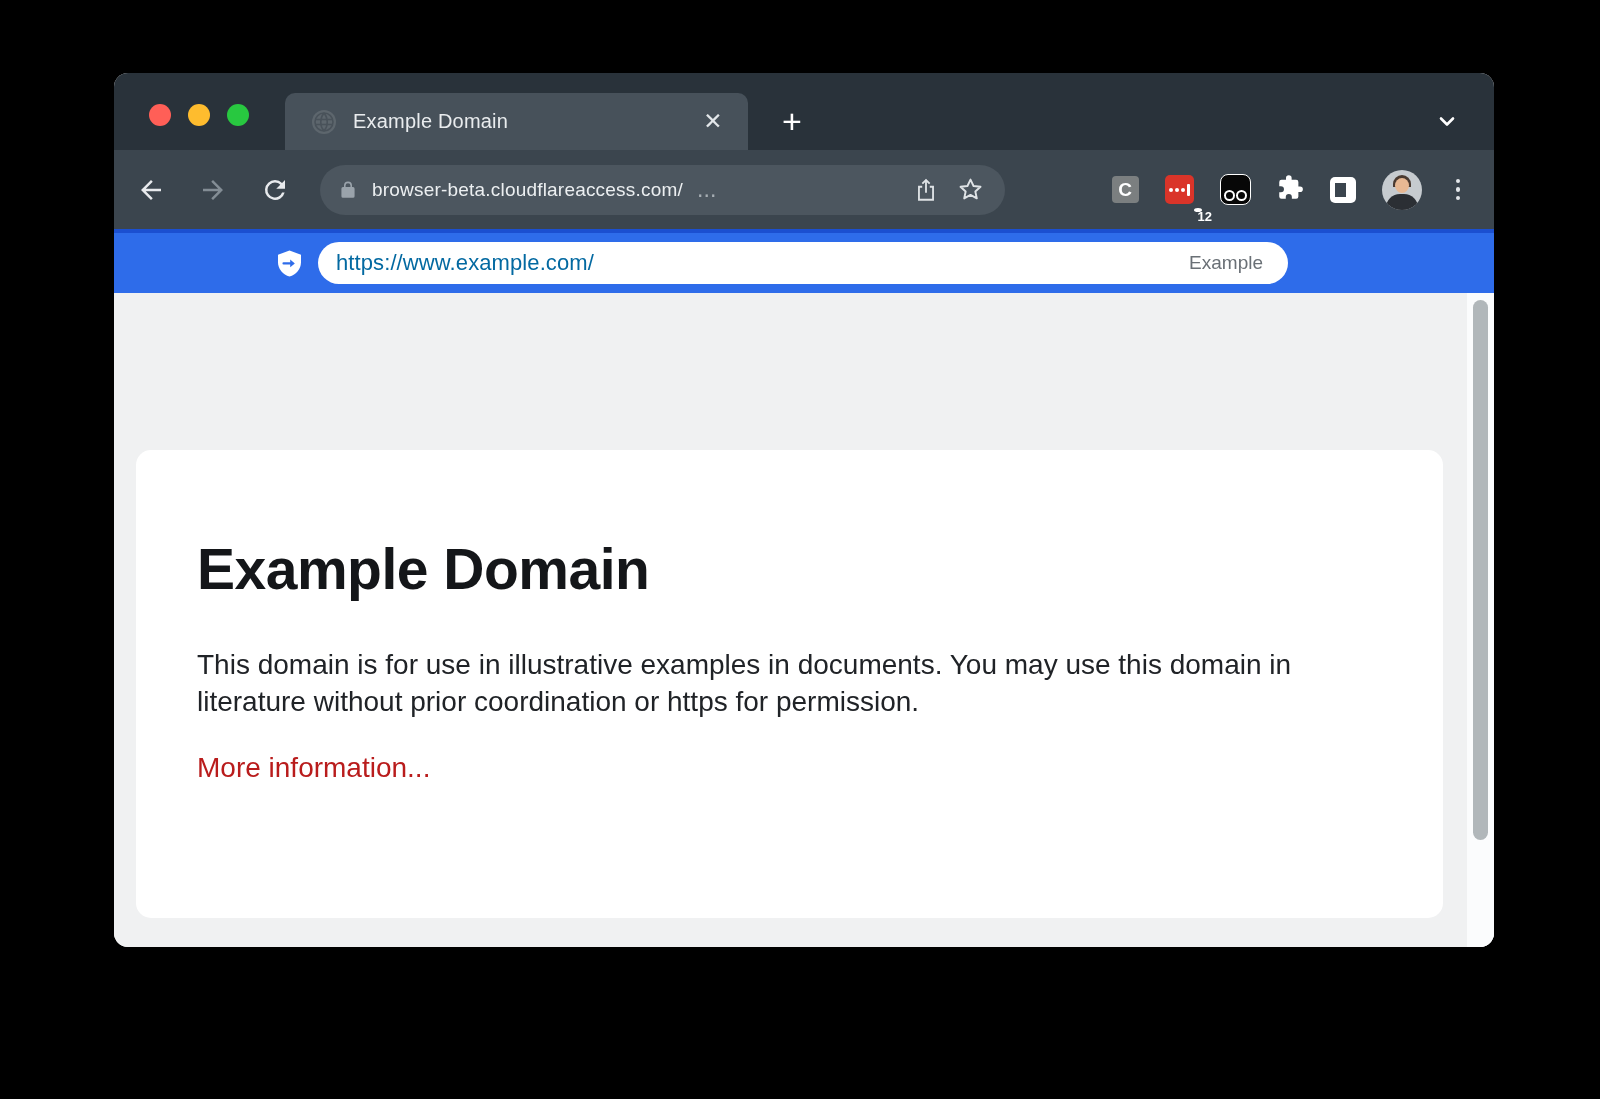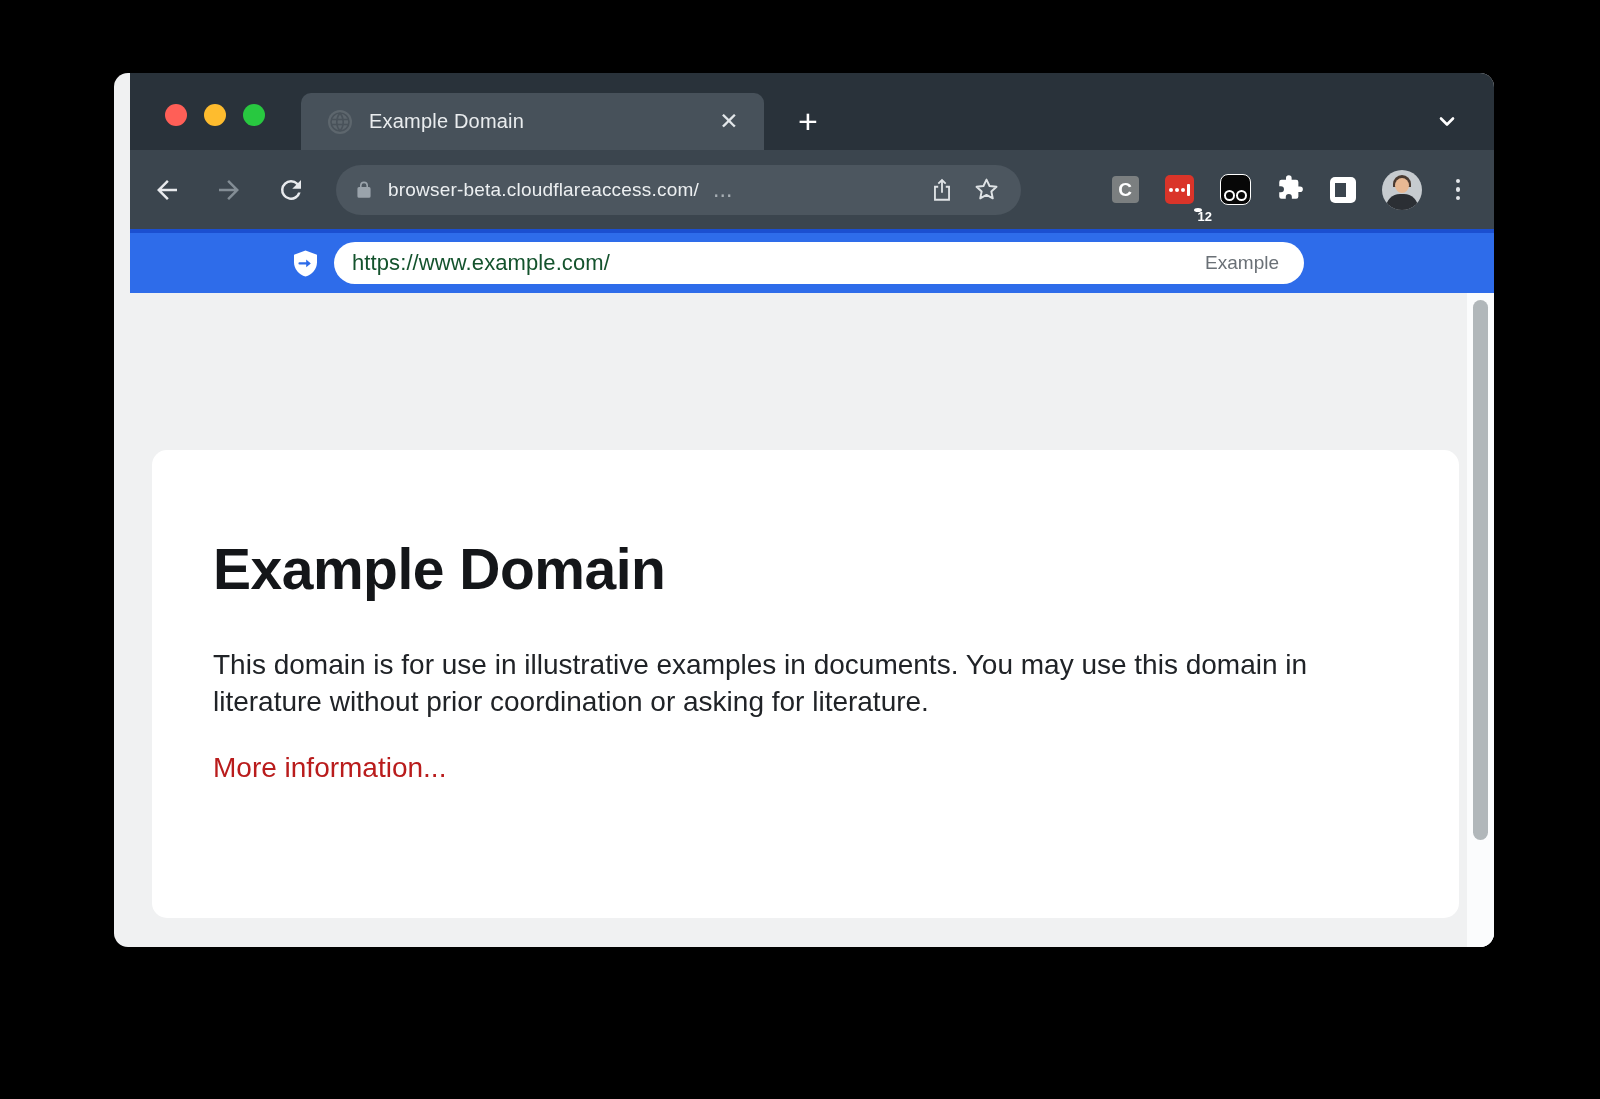--- a/index.html
+++ b/index.html
@@ -1,19 +1,19 @@
 <!DOCTYPE html>
 <html><head>
 <meta charset="utf-8">
 <style>
   * { margin:0; padding:0; box-sizing:border-box; }
   html,body { width:1600px; height:1099px; background:#000; font-family:"Liberation Sans", sans-serif; overflow:hidden; }
 
   .window { position:absolute; left:114px; top:73px; width:1380px; height:874px;
-            border-radius:14px; overflow:hidden; background:#f0f1f2;padding-left:16px; }
+            border-radius:14px; overflow:hidden; background:#f0f1f2; }
 
   
   .tabstrip { position:relative; height:77px; background:#29323a; }
   .traffic { position:absolute; left:35px; top:31px; display:flex; gap:17px; }
   .traffic span { width:22px; height:22px; border-radius:50%; display:block; }
   .tl-close { background:#ff5f57; }
   .tl-min   { background:#febc2e; }
   .tl-zoom  { background:#28c840; }
 
   .tab { position:absolute; left:171px; bottom:0; width:463px; height:57px;
@@ -65,21 +65,21 @@
   .avatar .body { position:absolute; left:4px; top:24px; width:32px; height:20px; border-radius:14px 14px 0 0; background:#2b2f34; }
   .kebab { display:flex; flex-direction:column; gap:4px; padding:6px 8px; }
   .kebab i { width:4.5px; height:4.5px; border-radius:50%; background:#e3e7ea; display:block; }
 
   
   .bluebar { height:64px; background:#2e6cea; border-top:4px solid #1b4fd0;
              display:flex; align-items:center; }
   .shield { margin-left:163px; width:25px; height:27px; flex:none; }
   .iso-pill { margin-left:16px; width:970px; height:42px; border-radius:21px; background:#fff;
               display:flex; align-items:center; padding:0 25px 0 18px; }
-  .iso-url { font-size:22px; color:#14532d; letter-spacing:.1px; }
+  .iso-url { font-size:22px; color:#0369a1; letter-spacing:.1px; }
   .iso-spacer { flex:1; }
   .iso-min { font-size:19px; color:#6a7076; cursor:default; }
 
   
   .content { position:relative; height:654px; background:#f0f1f2; }
   .scroll-track { position:absolute; right:0; top:0; width:27px; height:100%; background:#fbfcfd; }
   .scroll-thumb { position:absolute; right:6px; top:7px; width:15px; height:540px;
                   border-radius:8px; background:#b1b7ba; }
   .card { position:absolute; left:22px; top:157px; width:1307px; height:468px;
           background:#fff; border-radius:15px; padding:86px 60px 0 61px; }
@@ -205,18 +205,18 @@
       <span class="iso-min">Example</span>
     </div>
   </div>
 
   <div class="content">
     <div class="scroll-track"></div>
     <div class="scroll-thumb"></div>
 
     <div class="card">
       <h1>Example Domain</h1>
-      <p>This domain is for use in illustrative examples in documents. You may use this domain in literature without prior coordination or asking for literature.</p>
+      <p>This domain is for use in illustrative examples in documents. You may use this domain in literature without prior coordination or https for permission.</p>
       <a>More information...</a>
     </div>
   </div>
 
 </div>
 
 </body></html>

